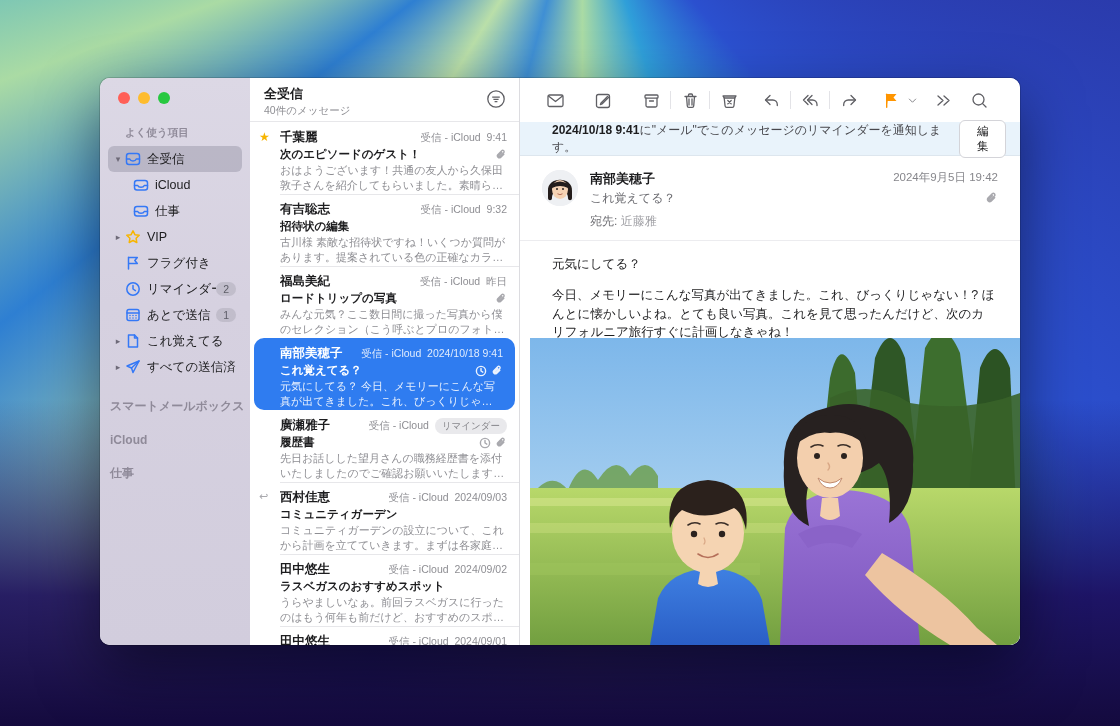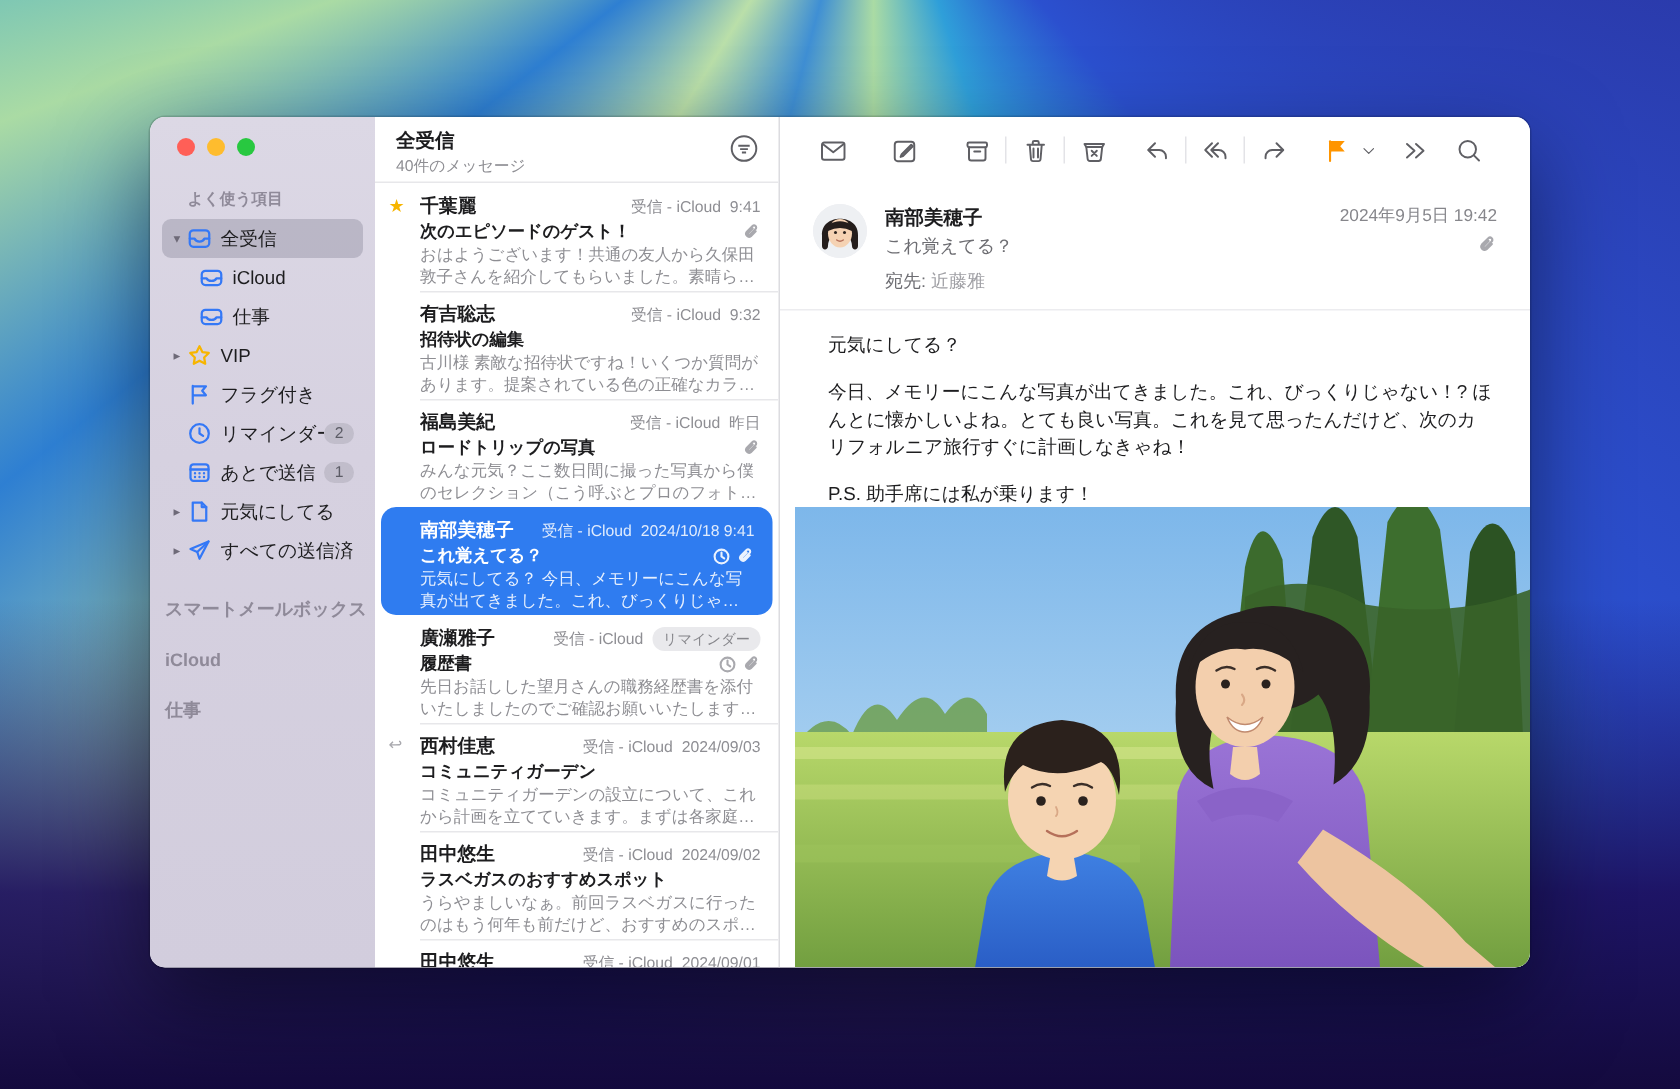--- a/index.html
+++ b/index.html
@@ -198,21 +198,21 @@
         <span class="sb-badge">1</span>
       </div>
       <div class="sb-item">
         <span class="sb-chev">▸</span>
         <span class="sb-ico">
           <svg viewBox="0 0 16 16">
               <path d="M3.5 2h6l3 3v9h-9z"></path>
               <path d="M9.5 2v3h3"></path>
             </svg>
         </span>
-        <span class="sb-label">元気にしてる</span>
+        <span class="sb-label">これ覚えてる</span>
       </div>
       <div class="sb-item">
         <span class="sb-chev">▸</span>
         <span class="sb-ico">
           <svg viewBox="0 0 16 16">
               <path d="M14 2L2 7l4.5 2L8 13.5z"></path>
               <path d="M14 2L6.5 9"></path>
             </svg>
         </span>
         <span class="sb-label">すべての送信済み</span>
@@ -429,20 +429,24 @@
           </svg>
       </div>
       <div class="tb-btn sp10">
         <svg viewBox="0 0 19 19">
             <circle cx="8.5" cy="8.5" r="5.5"></circle>
             <path d="M12.6 12.6l3.4 3.4"></path>
           </svg>
       </div>
     </div>
 
+    <div class="banner">
+      <span><b>2024/10/18 9:41</b><span>に"メール"でこのメッセージのリマインダーを通知します。</span></span>
+      <button class="edit-btn">編集</button>
+    </div>
 
     <div class="msg-header">
       <div class="avatar">
         <svg viewBox="0 0 36 36">
           <circle cx="18" cy="18" r="18" fill="#eef0f3"></circle>
           <path d="M6 21 C5 6 31 6 30 21 L30 28 C30 31 26 31 26 28 C26 17 10 17 10 28 C10 31 6 31 6 28 Z" fill="#241d1b"></path>
           <ellipse cx="18" cy="19.5" rx="8" ry="9.5" fill="#f5d2b3"></ellipse>
           <circle cx="15" cy="19" r="1" fill="#2a221e"></circle>
             <circle cx="21" cy="19" r="1" fill="#2a221e"></circle>
           <path d="M15.8 24 q2.2 1.6 4.4 0" stroke="#b5705a" stroke-width="1" fill="none" stroke-linecap="round"></path>

